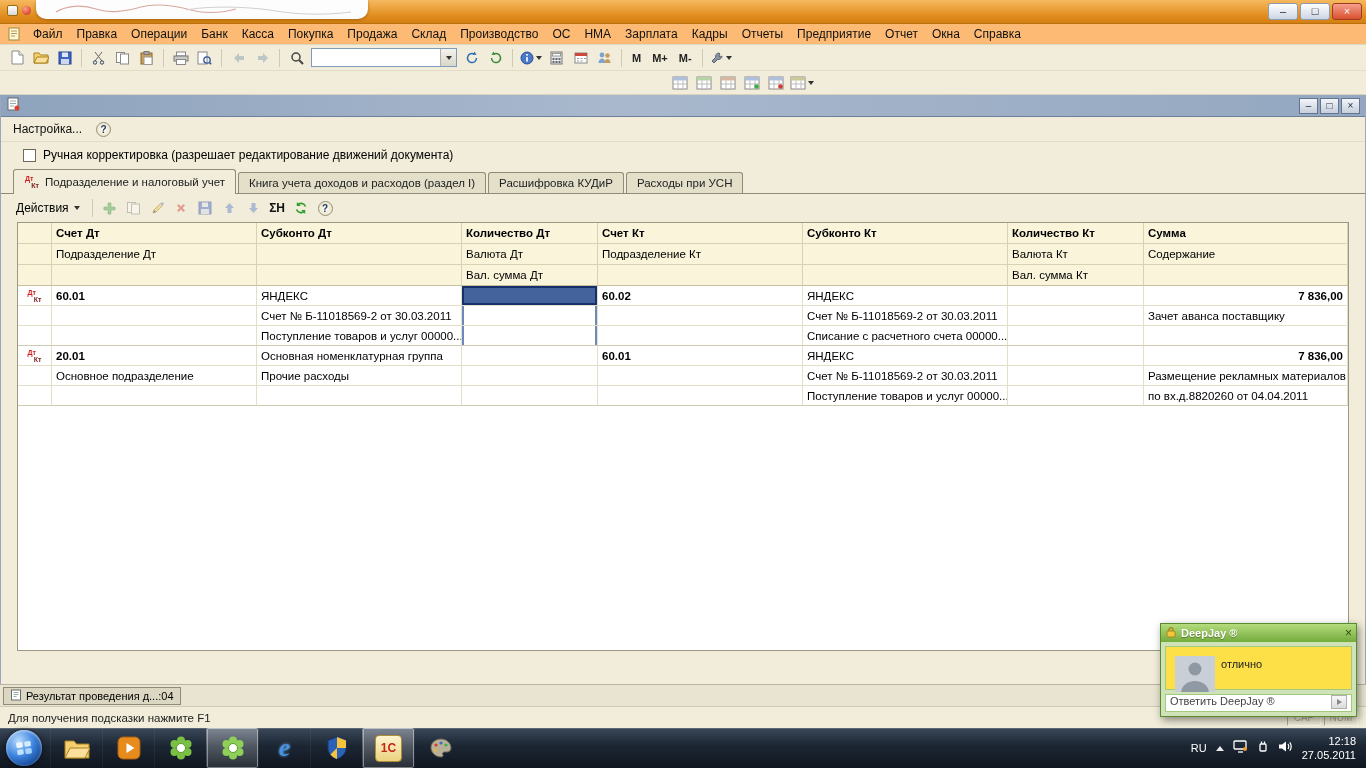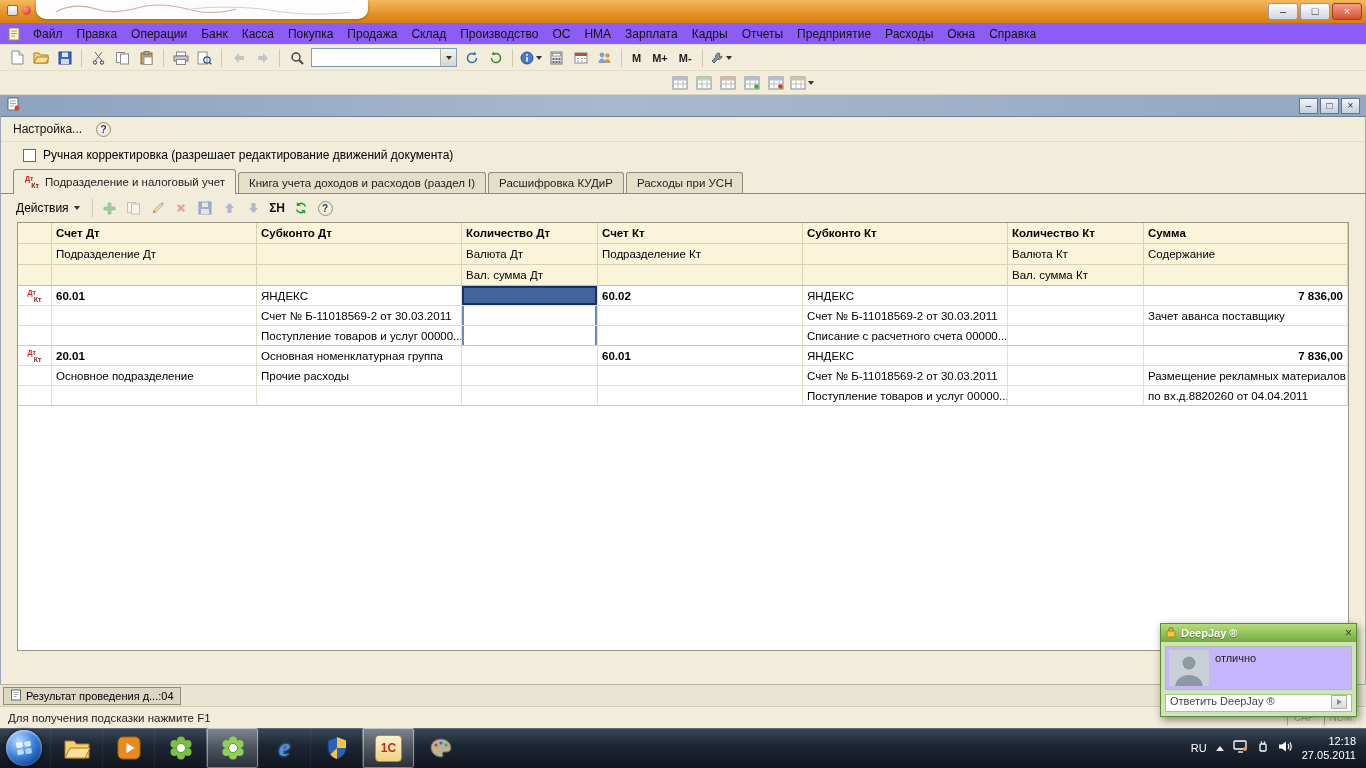--- a/index.html
+++ b/index.html
@@ -11,21 +11,21 @@
   .os-bar{position:absolute;left:0;top:0;width:100%;height:24px;background:linear-gradient(#f6b95f,#e08c1d 70%,#d57f12);border-bottom:1px solid #b96f0c;}
   .os-mini{position:absolute;left:7px;top:5px;display:flex;gap:4px;align-items:center;}
   .os-mini .sq{width:11px;height:11px;background:linear-gradient(#fff,#d8d8d8);border:1px solid #9a6a10;border-radius:2px;}
   .os-mini .dot{width:9px;height:9px;border-radius:50%;background:radial-gradient(circle at 35% 30%,#ff9c8a,#c92a12);}
   .drag-blob{position:absolute;left:36px;top:0;width:332px;height:19px;background:#fdfdfd;border-radius:0 0 10px 10px;box-shadow:0 1px 3px rgba(90,60,0,.45);overflow:hidden;}
   .os-btns{position:absolute;right:4px;top:3px;display:flex;gap:2px;}
   .osbtn{width:30px;height:17px;border:1px solid #8d9cb5;border-radius:3px;background:linear-gradient(#fefefe,#cdd6e4);display:flex;align-items:center;justify-content:center;font-size:11px;color:#223;line-height:1;cursor:default;}
   .osbtn.close{background:linear-gradient(#f5a08e,#d8502f);color:#fff;border-color:#a23a22;}
 
   
-  .menubar{position:absolute;top:24px;left:0;width:100%;height:21px;background:#8b5cf6;border-bottom:1px solid #ddd8c1;display:flex;align-items:center;padding-left:4px;}
+  .menubar{position:absolute;top:24px;left:0;width:100%;height:21px;background:#fdba74;border-bottom:1px solid #ddd8c1;display:flex;align-items:center;padding-left:4px;}
   .appico{width:16px;height:16px;margin:0 4px 0 2px;display:flex;align-items:center;justify-content:center;}
   .mitem{padding:2px 7px;color:#111;white-space:nowrap;}
 
   
   .toolbar1{position:absolute;top:45px;left:0;width:100%;height:26px;background:#f1edda;border-bottom:1px solid #e2ddc6;display:flex;align-items:center;padding-left:5px;gap:1px;}
   .toolbar2{position:absolute;top:71px;left:0;width:100%;height:24px;background:#f1edda;border-bottom:1px solid #d9d4bd;}
   .tb2-group{position:absolute;left:668px;top:1px;display:flex;align-items:center;gap:1px;}
   .ibtn{height:22px;min-width:23px;padding:0 2px;display:inline-flex;align-items:center;justify-content:center;border-radius:2px;gap:2px;}
   .ibtn.dim{opacity:.45;}
   .sep{width:1px;height:18px;background:#cfc9b0;margin:0 4px;flex:none;}
@@ -92,21 +92,21 @@
   .tray{margin-left:auto;display:flex;align-items:center;gap:9px;padding-right:10px;color:#fff;}
   .tray-lang{font-size:11px;color:#fff;}
   .tri-up{width:0;height:0;border-left:4px solid transparent;border-right:4px solid transparent;border-bottom:5px solid #eaeaea;display:inline-block;}
   .clock{text-align:right;font-size:11px;color:#fff;line-height:1.3;white-space:nowrap;}
 
   
   .icq{position:absolute;left:1160px;top:623px;width:197px;height:94px;background:#cfe2b8;border:1px solid #568c2e;box-shadow:2px 3px 8px rgba(0,0,0,.45);z-index:50;}
   .icq-title{height:18px;background:linear-gradient(#b5dc7e,#74ab3c);display:flex;align-items:center;padding:0 4px;gap:4px;}
   .icq-title-text{font-size:11px;font-weight:bold;color:#fff;text-shadow:0 1px 1px rgba(0,0,0,.35);}
   .icq-close{margin-left:auto;font-size:12px;color:#294а12;color:#2c4a12;line-height:1;}
-  .icq-msg{position:absolute;left:4px;right:4px;top:22px;height:44px;background:#c4b5fd;border:1px solid #a3c97e;display:flex;padding:3px;gap:6px;}
+  .icq-msg{position:absolute;left:4px;right:4px;top:22px;height:44px;background:#fde047;border:1px solid #a3c97e;display:flex;padding:9px;gap:6px;}
   .icq-avatar{width:40px;height:36px;background:#c9cfd6;flex:none;display:flex;align-items:flex-end;justify-content:center;overflow:hidden;}
   .icq-text{font-size:11px;color:#222;padding-top:2px;}
   .icq-reply{position:absolute;left:4px;right:4px;bottom:4px;height:18px;background:#fff;border:1px solid #a3c97e;display:flex;align-items:flex-start;padding:0 4px;font-size:11px;color:#444;}
   .icq-send{margin-left:auto;width:16px;height:14px;background:linear-gradient(#f7f7f7,#dcdcdc);border:1px solid #b0b0b0;display:flex;align-items:center;justify-content:center;}
   .icq-send::after{content:"";width:0;height:0;border-top:3px solid transparent;border-bottom:3px solid transparent;border-left:5px solid #8a8a8a;}
 </style>
 </head>
 <body>
 
 <div class="screen">
@@ -144,21 +144,21 @@
     <span class="mitem">Покупка</span>
     <span class="mitem">Продажа</span>
     <span class="mitem">Склад</span>
     <span class="mitem">Производство</span>
     <span class="mitem">ОС</span>
     <span class="mitem">НМА</span>
     <span class="mitem">Зарплата</span>
     <span class="mitem">Кадры</span>
     <span class="mitem">Отчеты</span>
     <span class="mitem">Предприятие</span>
-    <span class="mitem">Расходы</span>
+    <span class="mitem">Отчет</span>
     <span class="mitem">Окна</span>
     <span class="mitem">Справка</span>
   </div>
 
   <div class="toolbar1">
     <div class="ibtn">
         <svg width="14" height="15">
           <path d="M2 1h7l4 4v9H2z" fill="#fff" stroke="#8a8a8a"></path>
           <path d="M9 1v4h4" fill="#eee" stroke="#8a8a8a"></path>
         </svg>

